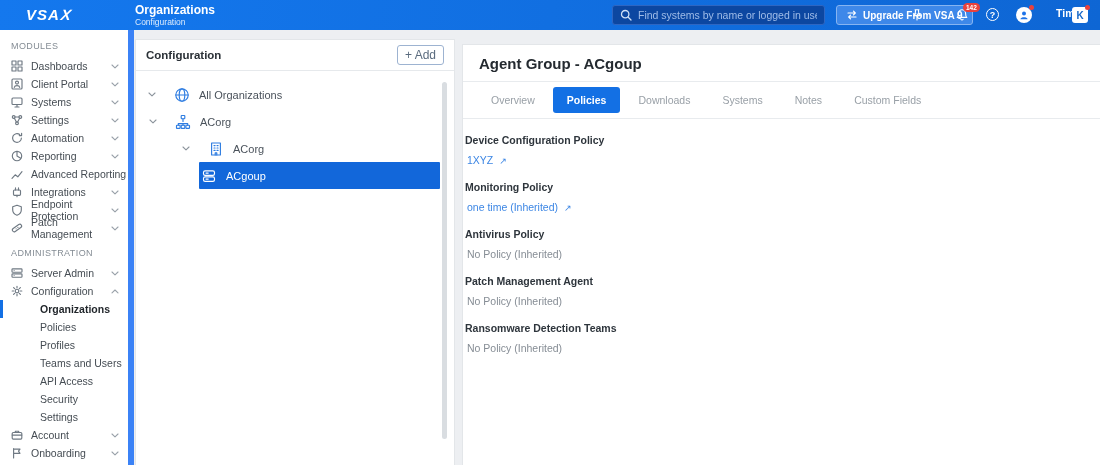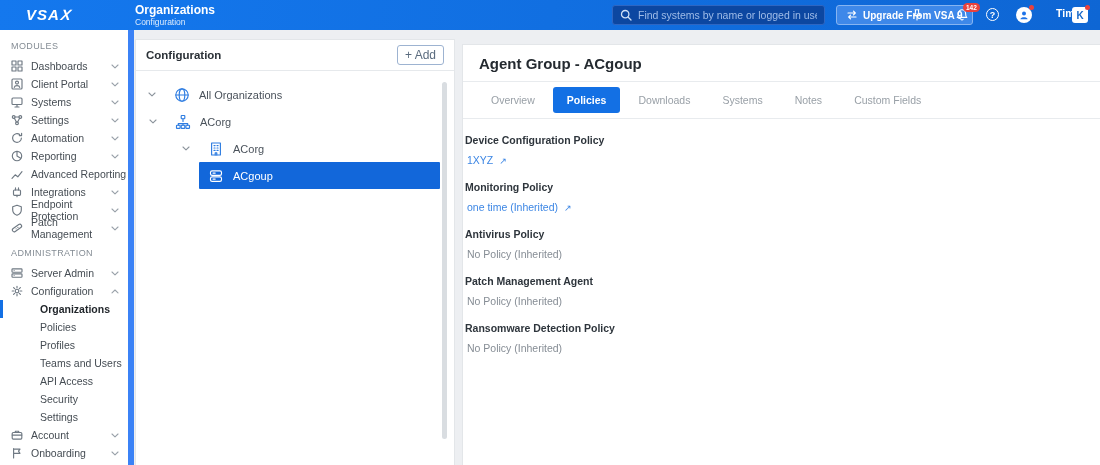--- a/index.html
+++ b/index.html
@@ -400,21 +400,21 @@
             </svg>
           </span>
           <span class="t-icn">
             <svg width="100%" height="100%" viewBox="0 0 16 16" fill="none" stroke="currentColor" stroke-width="1.15" stroke-linecap="round" stroke-linejoin="round">
               <rect x="3.6" y="2" width="8.8" height="12"></rect>
               <path d="M6 4.6h1.1M9 4.6h1.1M6 7h1.1M9 7h1.1M6 9.4h1.1M9 9.4h1.1M7.2 14v-2.1h1.6V14"></path>
             </svg>
           </span>
           <span>ACorg</span>
         </div>
-        <div class="tree-row selected" style="margin-left: 63px; padding-left: 9px; text-align: center;">
+        <div class="tree-row selected" style="margin-left: 63px; padding-left: 2px; text-align: center;">
           <span class="t-icn">
             <svg width="100%" height="100%" viewBox="0 0 16 16" fill="none" stroke="currentColor" stroke-width="1.15" stroke-linecap="round" stroke-linejoin="round">
               <rect x="2.5" y="2.8" width="11" height="4.6" rx="1.6"></rect>
               <rect x="2.5" y="8.8" width="11" height="4.6" rx="1.6"></rect>
               <path d="M5 5.1h2.2M5 11.1h2.2"></path>
             </svg>
           </span>
           <span>ACgoup</span>
         </div>
       </div>
@@ -442,19 +442,19 @@
         </div>
         <div class="sec">
           <div class="sec-title">Antivirus Policy</div>
           <div class="sec-value">No Policy (Inherited)</div>
         </div>
         <div class="sec">
           <div class="sec-title">Patch Management Agent</div>
           <div class="sec-value">No Policy (Inherited)</div>
         </div>
         <div class="sec">
-          <div class="sec-title">Ransomware Detection Policy</div>
+          <div class="sec-title">Ransomware Detection Teams</div>
           <div class="sec-value">No Policy (Inherited)</div>
         </div>
       </div>
   </section>
 
 </div>
 
 </body></html>

